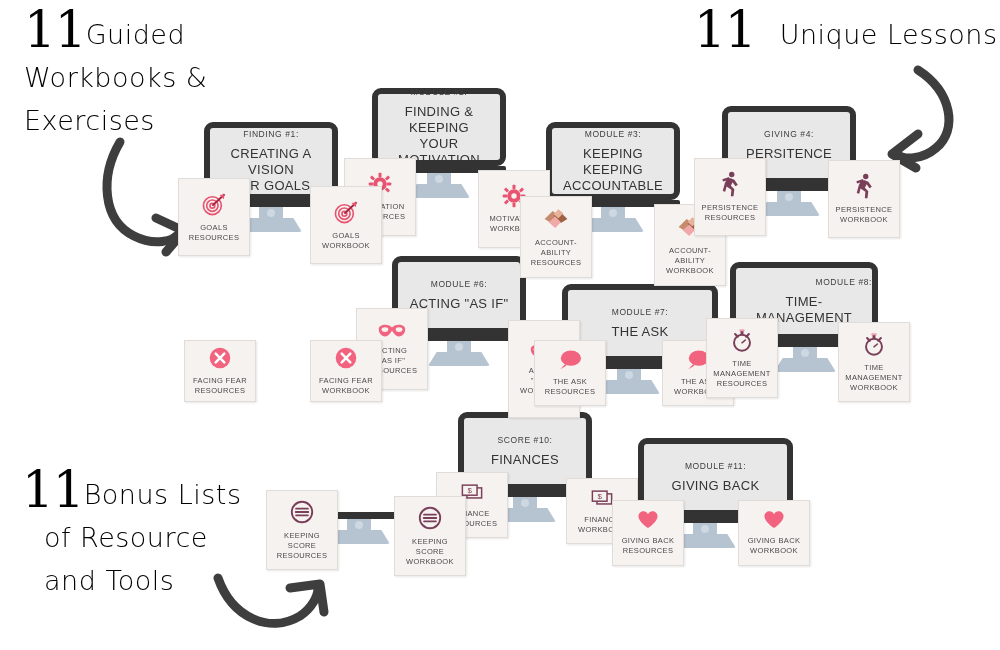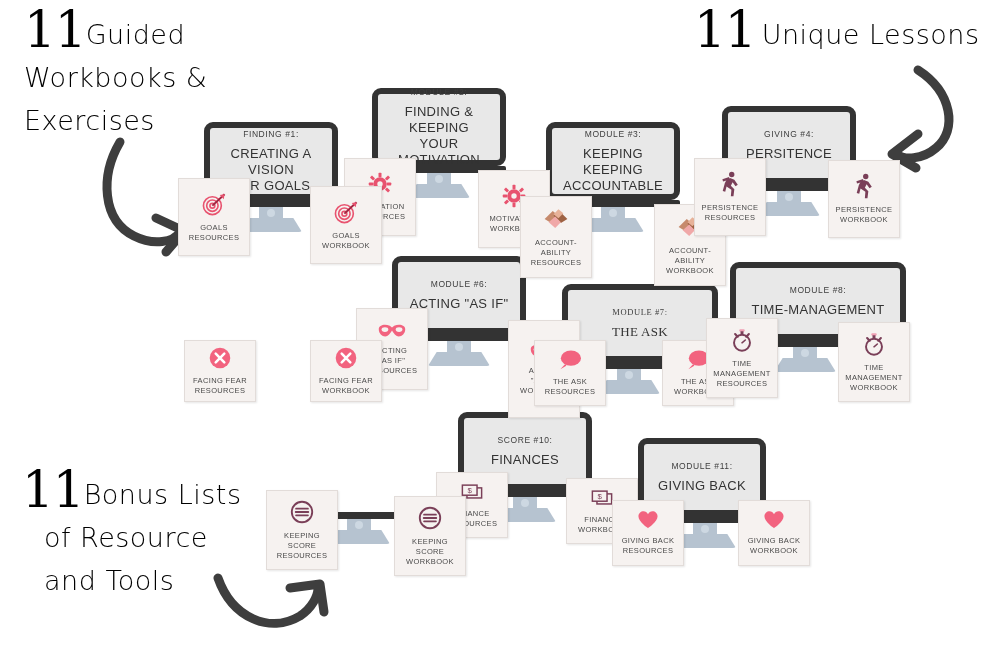--- a/index.html
+++ b/index.html
@@ -98,21 +98,21 @@
 
 <div id="stage">
 
   <div class="headline" style="left:24px;top:8px;">
     <span class="line"><span class="num">11</span><span class="txt">Guided</span></span>
     <span class="line txt">Workbooks &amp;</span>
     <span class="line txt">Exercises</span>
   </div>
 
   <div class="headline" style="left:694px;top:8px;">
-    <span class="line"><span class="num">11</span><span class="txt" style="padding-left:6px;">Unique Lessons</span></span>
+    <span class="line"><span class="num">11</span><span class="txt" style="padding-left:6px;margin-left:18px;">Unique Lessons</span></span>
   </div>
 
   <div class="headline" style="left:22px;top:468px;">
     <span class="line"><span class="num">11</span><span class="txt">Bonus Lists</span></span>
     <span class="line txt" style="padding-left:22px;">of Resource</span>
     <span class="line txt" style="padding-left:22px;">and Tools</span>
   </div>
 
   <svg class="arrow" style="left:92px;top:128px;" width="110" height="140" viewBox="0 0 110 140">
     <path d="M28 14 C8 48, 10 92, 42 108 C62 118, 82 114, 88 104" stroke="#3e3e3e" stroke-width="9" fill="none" stroke-linecap="round"></path>
@@ -182,32 +182,32 @@
       <div class="mod-title" style="white-space:pre-line;">ACTING "AS IF"</div>
     </div>
     <div class="mon-bar" style="left:0;top:78px;width:134px;height:7px;"></div>
     <div class="mon-neck" style="left:55px;top:85px;width:24px;height:15px;"></div>
     <div class="mon-dot" style="left:63px;top:87px;width:8px;height:8px;"></div>
     <div class="mon-foot" style="left:36px;top:96px;width:62px;height:14px;clip-path:polygon(14% 0,86% 0,100% 100%,0 100%);"></div>
   </div>
 
 
   <div class="monitor" style="left:562px;top:284px;width:134px;height:104px;z-index:4;">
-    <div class="mon-screen" style="width:156px;height:78px;font-family:Liberation Serif, serif;">
+    <div class="mon-screen" style="width:156px;height:78px;">
       <div class="mod-no">MODULE #7:</div>
       <div class="mod-title" style="white-space:pre-line;">THE ASK</div>
     </div>
     <div class="mon-bar" style="left:0;top:78px;width:134px;height:7px;"></div>
     <div class="mon-neck" style="left:55px;top:85px;width:24px;height:15px;"></div>
     <div class="mon-dot" style="left:63px;top:87px;width:8px;height:8px;"></div>
     <div class="mon-foot" style="left:36px;top:96px;width:62px;height:14px;clip-path:polygon(14% 0,86% 0,100% 100%,0 100%);"></div>
   </div>
 
   <div class="monitor" style="left:730px;top:262px;width:150px;height:104px;z-index:3;">
-    <div class="mon-screen" style="width:176px;height:78px;">
+    <div class="mon-screen" style="width:148px;height:78px;align-items:flex-end;">
       <div class="mod-no">MODULE #8:</div>
       <div class="mod-title" style="white-space:pre-line;">TIME-MANAGEMENT</div>
     </div>
     <div class="mon-bar" style="left:0;top:78px;width:150px;height:7px;"></div>
     <div class="mon-neck" style="left:63px;top:85px;width:24px;height:15px;"></div>
     <div class="mon-dot" style="left:71px;top:87px;width:8px;height:8px;"></div>
     <div class="mon-foot" style="left:44px;top:96px;width:62px;height:14px;clip-path:polygon(14% 0,86% 0,100% 100%,0 100%);"></div>
   </div>
 
   <div class="monitor" style="left:458px;top:412px;width:134px;height:104px;z-index:3;">
@@ -222,21 +222,21 @@
   </div>
 
   <div class="monitor" style="left:292px;top:434px;width:134px;height:104px;z-index:4;">
     <div class="mon-bar" style="left:0;top:78px;width:134px;height:7px;"></div>
     <div class="mon-neck" style="left:55px;top:85px;width:24px;height:15px;"></div>
     <div class="mon-dot" style="left:63px;top:87px;width:8px;height:8px;"></div>
     <div class="mon-foot" style="left:36px;top:96px;width:62px;height:14px;clip-path:polygon(14% 0,86% 0,100% 100%,0 100%);"></div>
   </div>
 
   <div class="monitor" style="left:638px;top:438px;width:134px;height:104px;z-index:4;">
-    <div class="mon-screen" style="width:128px;height:78px;">
+    <div class="mon-screen" style="width:155px;height:78px;">
       <div class="mod-no">MODULE #11:</div>
       <div class="mod-title" style="white-space:pre-line;">GIVING BACK</div>
     </div>
     <div class="mon-bar" style="left:0;top:78px;width:134px;height:7px;"></div>
     <div class="mon-neck" style="left:55px;top:85px;width:24px;height:15px;"></div>
     <div class="mon-dot" style="left:63px;top:87px;width:8px;height:8px;"></div>
     <div class="mon-foot" style="left:36px;top:96px;width:62px;height:14px;clip-path:polygon(14% 0,86% 0,100% 100%,0 100%);"></div>
   </div>
 
   <div class="card" style="left:178px;top:178px;width:72px;height:78px;z-index:10;">

